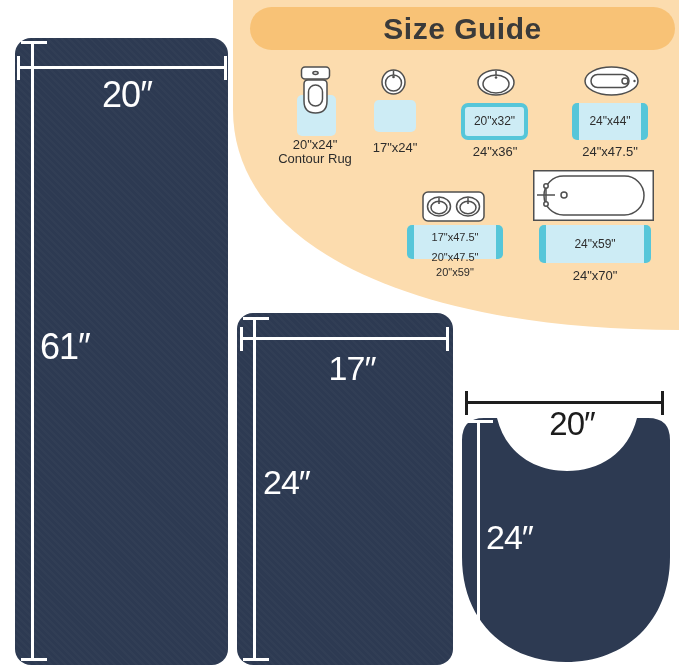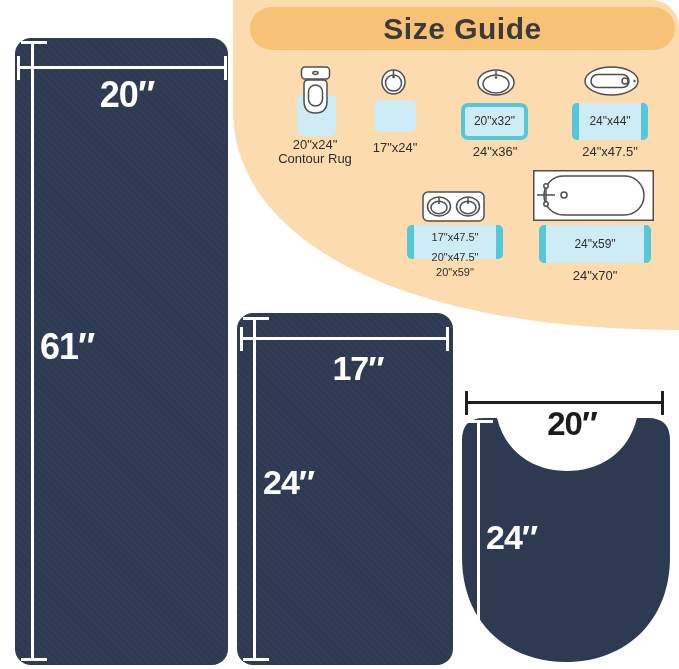--- a/index.html
+++ b/index.html
@@ -1,17 +1,17 @@
 <!DOCTYPE html>
 <html><head>
 <meta charset="utf-8">
 <style>
   html,body{margin:0;padding:0;background:#fff;}
   .stage{position:relative;width:679px;height:669px;overflow:hidden;background:#ffffff;
-         font-family:"Liberation Sans",sans-serif;border-radius:27px;}
+         font-family:"Liberation Sans",sans-serif;}
   .abs{position:absolute;}
   svg{display:block;}
 
   
   .blob{position:absolute;left:0;top:0;z-index:0;}
 
   
   .pill{position:absolute;left:250px;top:7px;width:425px;height:43px;background:#f8c276;
         border-radius:22px;display:flex;align-items:center;justify-content:center;z-index:2;}
   .pill-title{font-weight:700;font-size:30px;color:#3a3a3a;letter-spacing:.5px;}
@@ -26,21 +26,21 @@
   .dim-h::before{left:0;}
   .dim-h::after{right:0;}
   .dim-v{position:absolute;width:3px;background:currentColor;color:#fff;z-index:3;}
   .dim-v::before,.dim-v::after{content:"";position:absolute;left:-10.5px;width:26px;height:3px;background:currentColor;}
   .dim-v::before{top:0;}
   .dim-v::after{bottom:0;}
   .dim-v.no-end::after{display:none;}
   .dark{color:#1e1e1e;}
 
   
-  .dlabel{position:absolute;font-weight:700;font-size:36px;color:#fff;letter-spacing:-1px;z-index:4;}
+  .dlabel{position:absolute;font-weight:400;font-size:36px;color:#fff;letter-spacing:-1px;z-index:4;}
   .dlabel.mid{font-size:34px;}
   .dlabel.blk{color:#1c1c1c;font-size:33px;}
   .tc{text-align:center;}
 
   
   .grug{position:absolute;background:#cdecf5;border-radius:5px;z-index:2;box-sizing:border-box;}
   .grug.boxed{border:4px solid #56c6d9;border-radius:7px;}
   .grug.edged{border-left:7px solid #56c6d9;border-right:7px solid #56c6d9;}
   .grug-label{position:absolute;font-size:12px;color:#2e2e2e;text-align:center;z-index:3;}
   .gl{position:absolute;font-size:13px;color:#2c2c2c;text-align:center;z-index:3;}
@@ -134,21 +134,21 @@
   <div class="gl tc" style="left:539px;top:268px;width:112px;">24"x70"</div>
 
   <div class="navy" style="left:15px;top:38px;width:213px;height:627px;"></div>
   <div class="dim-h" style="left:17px;top:66px;width:210px;"></div>
   <div class="dlabel tc" style="left:62px;top:74px;width:130px;">20″</div>
   <div class="dim-v" style="left:31px;top:41px;height:620px;"></div>
   <div class="dlabel" style="left:40px;top:326px;">61″</div>
 
   <div class="navy" style="left:237px;top:313px;width:216px;height:352px;"></div>
   <div class="dim-h" style="left:240px;top:337px;width:209px;"></div>
-  <div class="dlabel mid tc" style="left:296px;top:349px;width:124px;">17″</div>
+  <div class="dlabel mid tc" style="left:290px;top:349px;width:124px;">17″</div>
   <div class="dim-v" style="left:253px;top:317px;height:344px;"></div>
   <div class="dlabel mid" style="left:263px;top:463px;">24″</div>
 
   <svg class="abs" style="left:455px;top:390px;z-index:1;" width="225" height="279" viewBox="0 0 225 279">
     <path d="M7,50 Q7,28 29,28 L42,28 C51,64 80,81 112,81 C144,81 173,64 182,28 L193,28 Q215,28 215,50
              L215,167 C215,232 170,272 111,272 C52,272 7,232 7,167 Z" fill="#2d3a52"></path>
   </svg>
   <div class="dim-h dark" style="left:465px;top:401px;width:199px;"></div>
   <div class="dlabel blk tc" style="left:512px;top:405px;width:120px;">20″</div>
   <div class="dim-v no-end" style="left:477px;top:420px;height:200px;"></div>

